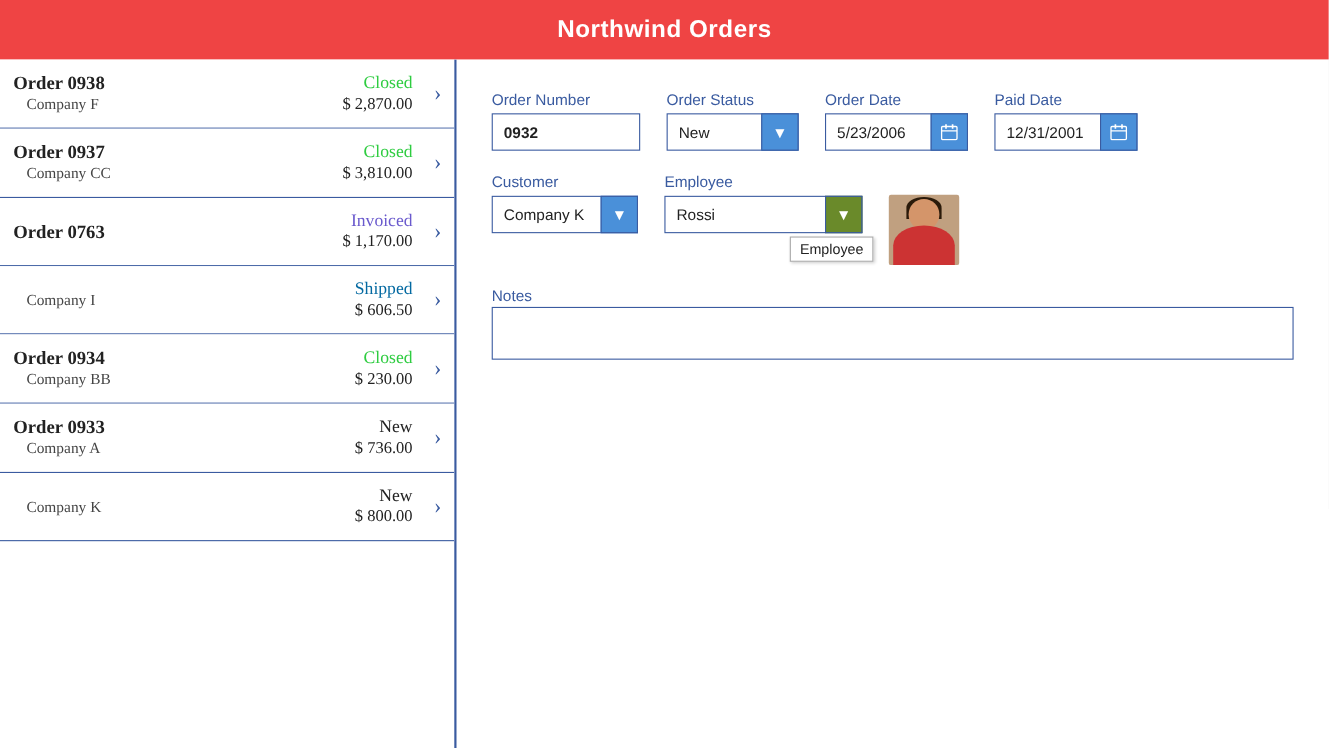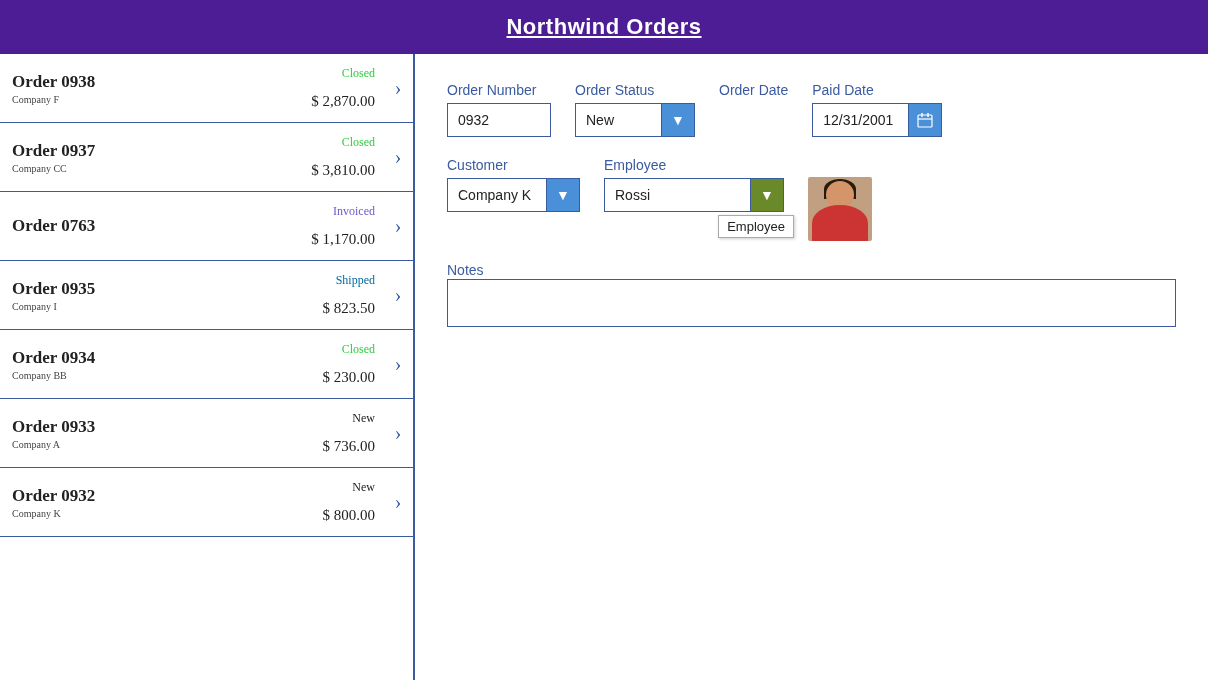--- a/index.html
+++ b/index.html
@@ -1,42 +1,42 @@
 <!DOCTYPE html>
 <html><head>
   <meta charset="utf-8">
   <style>
     * { box-sizing: border-box; margin: 0; padding: 0; }
     body { font-family: 'Segoe UI', Arial, sans-serif; background: #f0f0f0; width: 1208px; height: 680px; overflow: hidden; }
 
     .app-container { width: 1208px; height: 680px; display: flex; flex-direction: column; background: #fff; }
 
-    .header { background: #4c1d95; color: #fff; text-align: center; padding: 14px 0; font-size: 22px; font-weight: bold; letter-spacing: 0.5px; text-decoration: underline; }
+    .header { background: #ef4444; color: #fff; text-align: center; padding: 14px 0; font-size: 22px; font-weight: bold; letter-spacing: 0.5px; }
 
     .main-content { display: flex; flex: 1; overflow: hidden; }
 
     
     .left-panel { width: 415px; min-width: 415px; border-right: 2px solid #3a5ba0; overflow: hidden; display: flex; flex-direction: column; position: relative; font-family: Liberation Serif, serif; }
 
     .order-list { flex: 1; overflow-y: auto; overflow-x: hidden; }
 
     .order-item { display: flex; align-items: center; border-bottom: 1.5px solid #3a5ba0; padding: 12px 0 12px 12px; cursor: pointer; background: #fff; }
 
     .order-info { flex: 1; }
     .order-name { font-size: 17px; font-weight: bold; color: #222; }
-    .order-company { font-size: 10px; color: #444; margin-top: 2px; }
+    .order-company { font-size: 14px; color: #444; margin-top: 2px; margin-left: 12px; }
 
     .order-right { text-align: right; padding-right: 4px; }
-    .order-status { font-size: 12px; font-weight: normal; }
+    .order-status { font-size: 16px; font-weight: normal; }
     .status-closed { color: #2ecc40; }
     .status-invoiced { color: #6a5acd; }
     .status-shipped { color: #0369a1; }
     .status-new { color: #222; }
 
-    .order-amount { font-size: 15px; color: #222; margin-top: 12px; }
+    .order-amount { font-size: 15px; color: #222; margin-top: 2px; }
 
     .order-chevron { width: 30px; text-align: center; font-size: 20px; color: #3a5ba0; margin-left: 4px; }
 
     
     .order-list::-webkit-scrollbar { width: 12px; }
     .order-list::-webkit-scrollbar-track { background: #e0e0e0; }
     .order-list::-webkit-scrollbar-thumb { background: #b0b8cc; border-radius: 3px; }
 
     
     .right-panel { flex: 1; padding: 28px 32px 4px 32px; position: relative; }
@@ -121,26 +121,25 @@
         <div class="order-name">Order 0763</div>
       </div>
       <div class="order-right">
         <div class="order-status status-invoiced">Invoiced</div>
         <div class="order-amount">$ 1,170.00</div>
       </div>
       <div class="order-chevron">›</div>
     </div>
           <div class="order-item">
       <div class="order-info">
-        <div class="order-name">Order 0935</div>
         <div class="order-company">Company I</div>
       </div>
       <div class="order-right">
         <div class="order-status status-shipped">Shipped</div>
-        <div class="order-amount">$ 823.50</div>
+        <div class="order-amount">$ 606.50</div>
       </div>
       <div class="order-chevron">›</div>
     </div>
           <div class="order-item">
       <div class="order-info">
         <div class="order-name">Order 0934</div>
         <div class="order-company">Company BB</div>
       </div>
       <div class="order-right">
         <div class="order-status status-closed">Closed</div>
@@ -154,54 +153,64 @@
         <div class="order-company">Company A</div>
       </div>
       <div class="order-right">
         <div class="order-status status-new">New</div>
         <div class="order-amount">$ 736.00</div>
       </div>
       <div class="order-chevron">›</div>
     </div>
           <div class="order-item">
       <div class="order-info">
-        <div class="order-name">Order 0932</div>
         <div class="order-company">Company K</div>
       </div>
       <div class="order-right">
         <div class="order-status status-new">New</div>
         <div class="order-amount">$ 800.00</div>
       </div>
       <div class="order-chevron">›</div>
     </div>
         </div>
     </div>
 
     <div class="right-panel">
 
       <div class="form-row">
 
         <div class="form-group">
           <label class="form-label">Order Number</label>
-          <input class="form-input" type="text" style="width: 104px;" id="order-number-input" value="0932">
+          <input class="form-input" type="text" style="width: 135px; font-weight: bold;" id="order-number-input" value="0932">
         </div>
 
         <div class="form-group">
           <label class="form-label">Order Status</label>
           <div class="form-select-wrapper">
             <select id="order-status-select">
             <option value="New">New</option><option value="Shipped">Shipped</option><option value="Invoiced">Invoiced</option><option value="Closed">Closed</option></select>
             <div class="select-arrow">
               <span class="select-arrow-inner">▼</span>
             </div>
           </div>
         </div>
 
         <div class="form-group">
           <label class="form-label">Order Date</label>
+          <div class="date-input-wrapper">
+            <input class="form-input" type="text" id="order-date-input" value="5/23/2006" style="">
+            <div class="date-icon">
+              <svg width="16" height="16" viewBox="0 0 16 16" fill="white">
+                <rect x="1" y="3" width="14" height="12" rx="1" stroke="white" stroke-width="1.2" fill="none"></rect>
+                <line x1="1" y1="7" x2="15" y2="7" stroke="white" stroke-width="1.2"></line>
+                <line x1="5" y1="1" x2="5" y2="5" stroke="white" stroke-width="1.5"></line>
+                <line x1="11" y1="1" x2="11" y2="5" stroke="white" stroke-width="1.5"></line>
+              </svg>
+            </div>
+          </div>
         </div>
 
         <div class="form-group">
           <label class="form-label">Paid Date</label>
           <div class="date-input-wrapper">
             <input class="form-input" type="text" id="paid-date-input" value="12/31/2001" style="">
             <div class="date-icon">
               <svg width="16" height="16" viewBox="0 0 16 16" fill="white">
                 <rect x="1" y="3" width="14" height="12" rx="1" stroke="white" stroke-width="1.2" fill="none"></rect>
                 <line x1="1" y1="7" x2="15" y2="7" stroke="white" stroke-width="1.2"></line>

